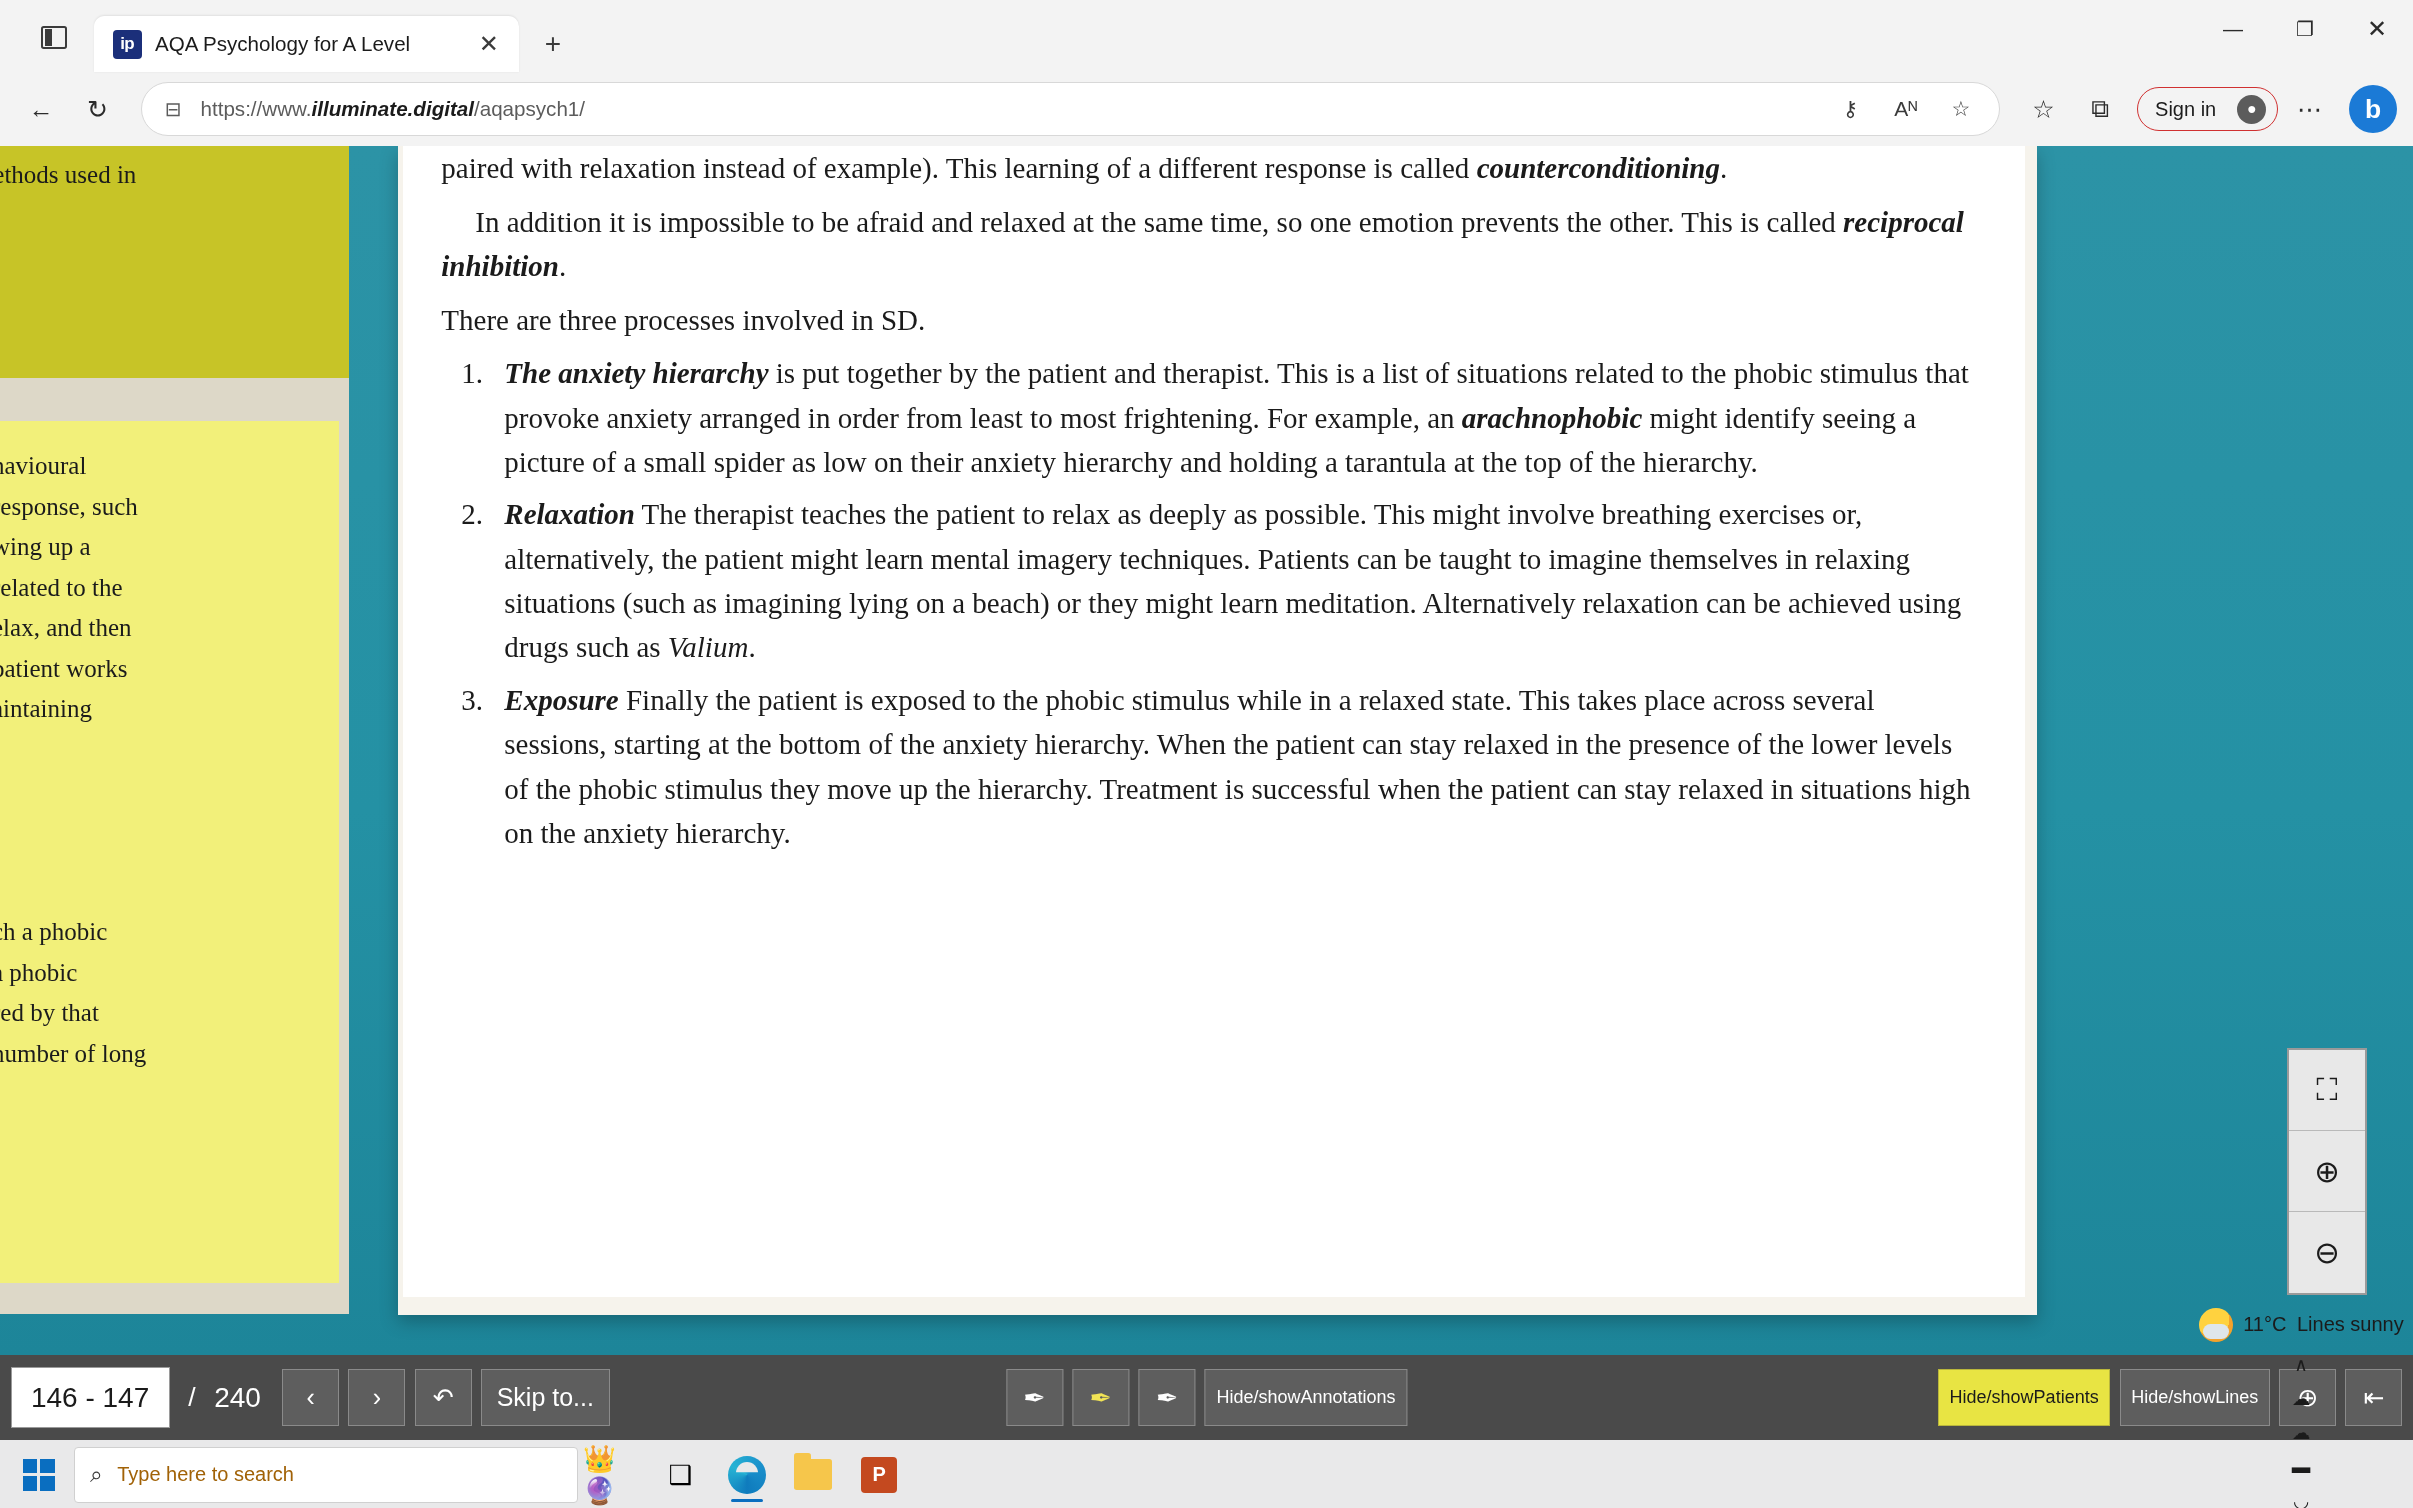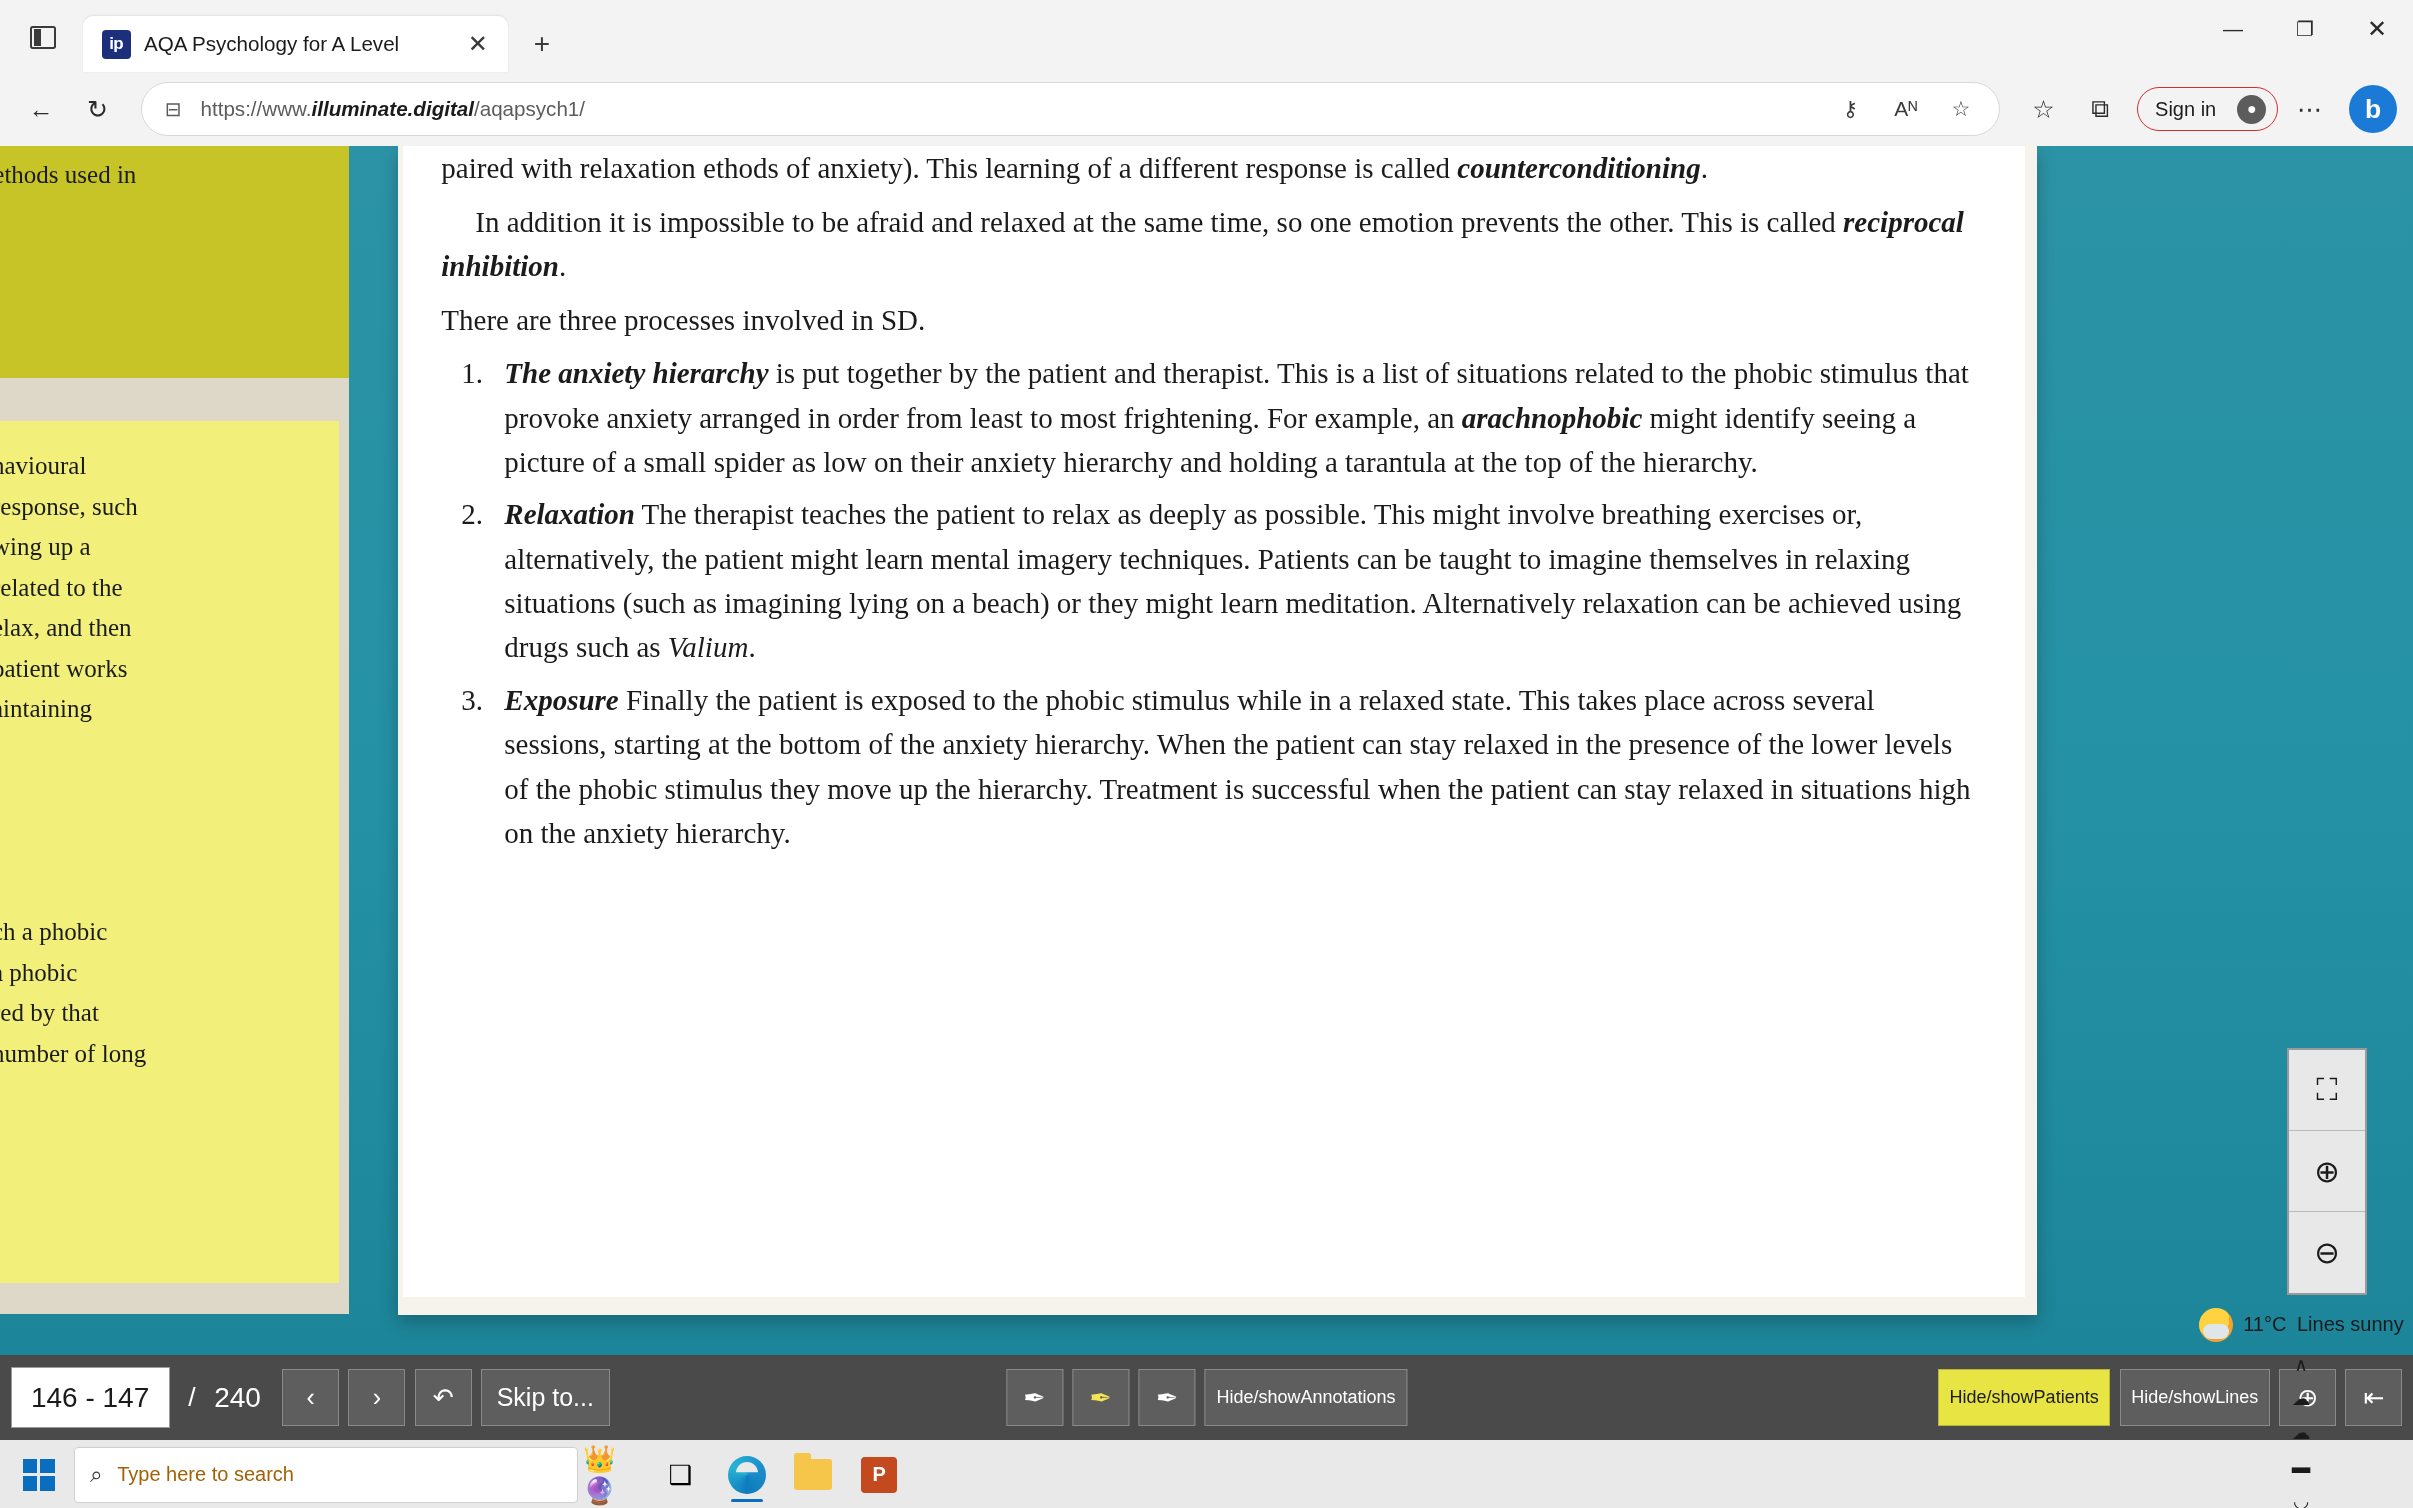--- a/index.html
+++ b/index.html
@@ -14,21 +14,21 @@
   
   .browser {
     width: 2413px; height: 1509px;
     display: flex; flex-direction: column;
     background: #f3f3f3;
   }
   .titlebar {
     height: 72px;
     background: #f3f3f3;
     display: flex; align-items: flex-end;
-    padding-left: 19px;
+    padding-left: 30px;
     position: relative;
   }
   .tab-strip-icon {
     width: 48px; height: 48px;
     margin-bottom: 10.6px;
     display: flex; align-items: center; justify-content: center;
   }
   .tab-strip-icon .glyph {
     width: 26.5px; height: 22.6px;
     border: 2.7px solid #3b3b3b;
@@ -484,21 +484,21 @@
         <p class="blk2" style="white-space: pre-line;">ch a phobic
 a phobic
 red by that
 number of long</p>
       </div>
     </div>
 
     <div class="page-right">
       <div class="paper">
         <div class="content">
-          <p><span>paired with relaxation ethods of anxiety). This learning of a different response is called </span><b>counterconditioning</b><span>.</span></p>
+          <p><span>paired with relaxation instead of example). This learning of a different response is called </span><b>counterconditioning</b><span>.</span></p>
           <p class="indent"><span>In addition it is impossible to be afraid and relaxed at the same time, so one emotion prevents the other. This is called </span><b>reciprocal inhibition</b><span>.</span></p>
           <p>There are three processes involved in SD.</p>
           <ul class="ol">
             <li>
               <span class="num">1.</span><b>The anxiety hierarchy</b><span> is put together by the patient and therapist. This is a list of situations related to the phobic stimulus that provoke anxiety arranged in order from least to most frightening. For example, an </span><b>arachnophobic</b><span> might identify seeing a picture of a small spider as low on their anxiety hierarchy and holding a tarantula at the top of the hierarchy.</span>
             </li>
             <li>
               <span class="num">2.</span><b>Relaxation</b><span>  The therapist teaches the patient to relax as deeply as possible. This might involve breathing exercises or, alternatively, the patient might learn mental imagery techniques. Patients can be taught to imagine themselves in relaxing situations (such as imagining lying on a beach) or they might learn meditation. Alternatively relaxation can be achieved using drugs such as </span><i>Valium</i><span>.</span>
             </li>
             <li>

